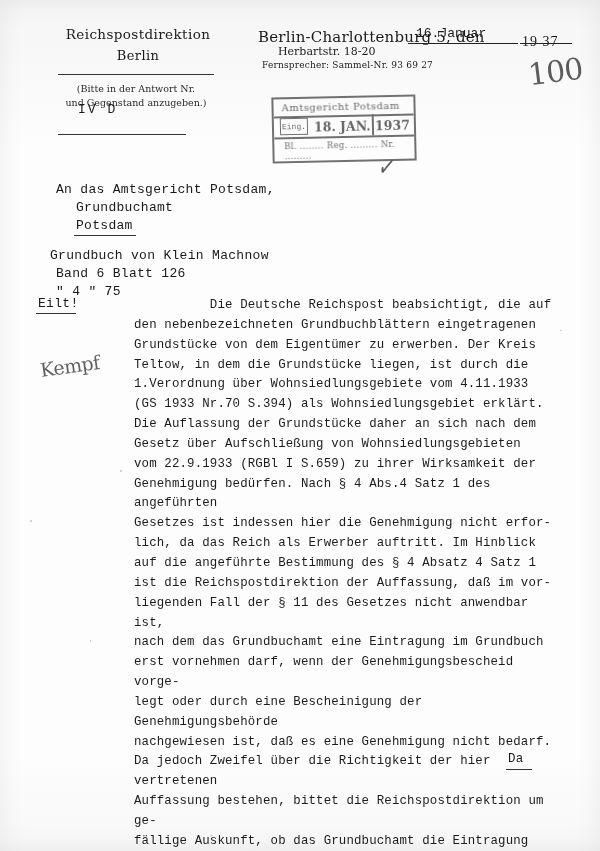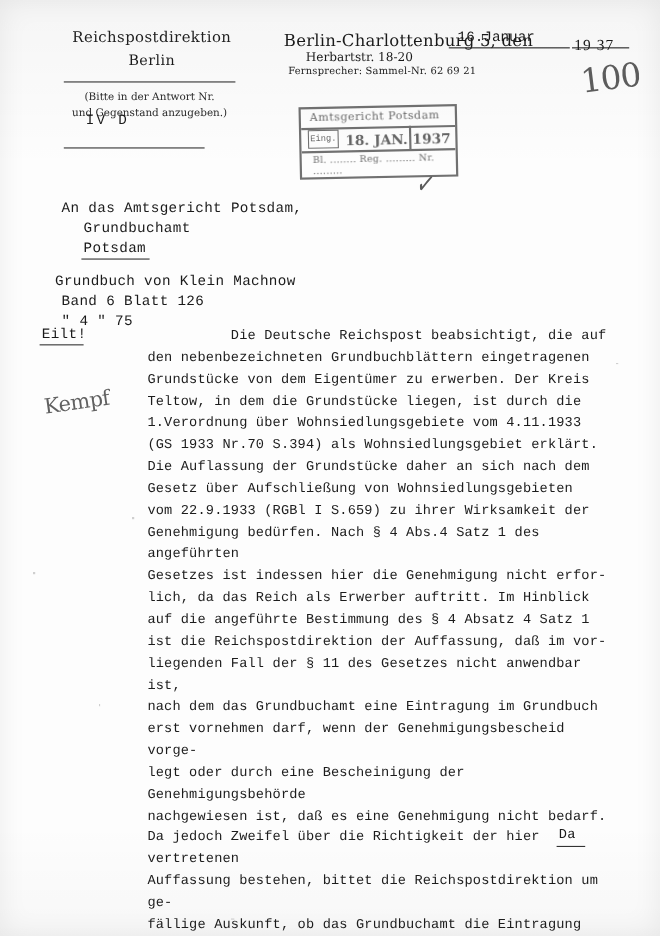--- a/index.html
+++ b/index.html
@@ -241,21 +241,21 @@
   <div class="abs lh-rule"></div>
   <div class="abs lh-note">
     <div>(Bitte in der Antwort Nr.</div>
     <div>und Gegenstand anzugeben.)</div>
   </div>
   <div class="abs lh-ref">IV D</div>
   <div class="abs lh-ref-underline"></div>
 
   <div class="abs place">Berlin-Charlottenburg 5, den</div>
   <div class="abs street">Herbartstr. 18-20</div>
-  <div class="abs phone">Fernsprecher: Sammel-Nr. 62 69 21</div>
+  <div class="abs phone">Fernsprecher: Sammel-Nr. 93 69 27</div>
   <div class="abs date-day">16.Januar</div>
   <div class="abs date-rule"></div>
   <div class="abs date-year">19 37</div>
   <div class="abs date-year-rule"></div>
 
   <div class="abs hand-number">100</div>
 
   <div class="abs stamp">
     <div class="stamp-line1">Amtsgericht Potsdam</div>
     <div class="stamp-hsep"></div>

